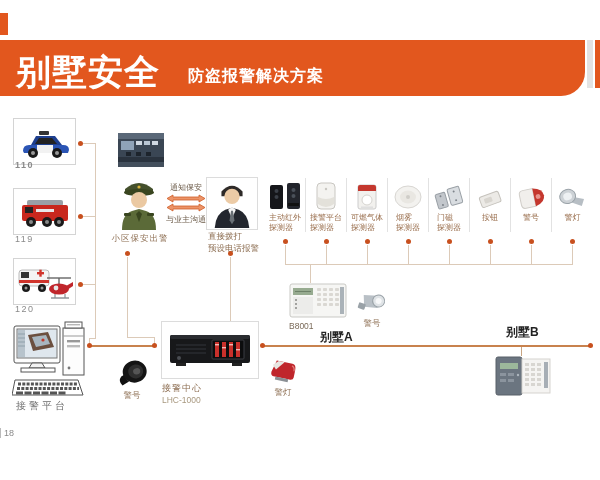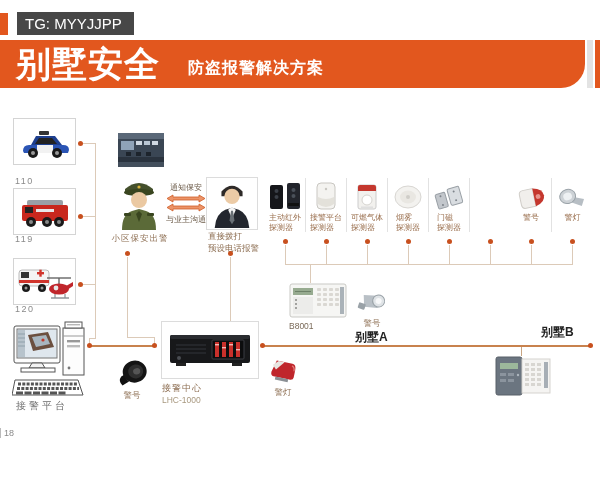--- a/index.html
+++ b/index.html
@@ -11,26 +11,26 @@
   .vl{position:absolute;width:1px;background:#dccab8;}
   .phone{background:#c8824e;height:2px;}
   .phonev{background:#c8a582;}
   .dot{position:absolute;width:5px;height:5px;border-radius:50%;background:#c8501e;}
   
   .vbox{position:absolute;left:13px;width:61px;height:45px;border:1px solid #d4d4d4;background:#fff;
         display:flex;align-items:center;justify-content:center;}
   .fbox{position:absolute;border:1px solid #dcdcdc;background:#fff;display:flex;align-items:center;justify-content:center;}
   .numlbl{position:absolute;font-size:9px;color:#8a8a8a;letter-spacing:1.5px;}
   .lbl{position:absolute;font-size:8.5px;line-height:10px;color:#8d6e52;}
-  .boldlbl{position:absolute;font-size:12px;font-weight:bold;color:#222;margin-left:35px;}
+  .boldlbl{position:absolute;font-size:12px;font-weight:bold;color:#222;}
   
   .tgchip{position:absolute;left:0;top:13px;width:8px;height:22px;background:#e2571e;}
   .tgbox{position:absolute;left:17px;top:12px;width:117px;height:23px;background:#474747;color:#fff;
          font-size:15px;display:flex;align-items:center;padding-left:8px;box-sizing:border-box;}
-  .banner{position:absolute;left:0;top:40px;width:585px;height:48px;background:#e2571e;
+  .banner{position:absolute;left:0;top:40px;width:585px;height:56px;background:#e2571e;
           border-radius:0 0 24px 0;display:flex;align-items:flex-end;padding:0 0 5px 16px;box-sizing:border-box;}
   .banner .title{color:#fff;font-size:35px;font-weight:bold;line-height:38px;letter-spacing:1px;}
   .banner .subtitle{color:#fff;font-size:16px;font-weight:bold;margin:0 0 4px 28px;letter-spacing:1px;}
   .sliver-gray{position:absolute;left:587px;top:40px;width:6px;height:48px;background:#e3e3e3;}
   .sliver-orange{position:absolute;left:595px;top:40px;width:5px;height:48px;background:#e2571e;}
   
   .cell{position:absolute;top:178px;width:41px;height:54px;border-right:1px solid #e2e2e2;
         display:flex;flex-direction:column;align-items:center;box-sizing:border-box;}
   .cell.last{border-right:none;}
   .cell .img{height:33px;display:flex;align-items:flex-end;justify-content:center;}
@@ -40,44 +40,41 @@
   .sitebox{position:absolute;left:437px;top:442px;width:155px;height:32px;background:#58595b;color:#fff;
            font-size:16.5px;display:flex;align-items:center;justify-content:center;cursor:pointer;}
   .arrlbl{position:absolute;font-size:8px;color:#6b5a48;white-space:nowrap;}
 </style>
 </head>
 <body>
 
 <div class="stage">
 
   <div class="tgchip"></div>
-  <div class="tgbox">
-    <span>TG: MYYJJPP</span>
-  </div>
   <div class="banner">
     <span class="title">别墅安全</span>
     <span class="subtitle">防盗报警解决方案</span>
   </div>
   <div class="sliver-gray"></div>
   <div class="sliver-orange"></div>
 
   <div class="vbox" style="top:118px;">
     <svg width="52" height="34" viewBox="0 0 52 34">
       <rect x="20" y="6" width="10" height="4" rx="1" fill="#333"></rect>
       <path d="M12 20 L17 11 H36 L43 20 Z" fill="#1e3f8f"></path>
       <path d="M16 19 L20 13 H33 L38 19 Z" fill="#222"></path>
       <path d="M4 26 Q4 20 10 20 H44 Q50 20 50 25 L49 28 H5 Z" fill="#2b55b5"></path>
       <rect x="18" y="20" width="16" height="8" fill="#f2f2f2"></rect>
       <circle cx="14" cy="28" r="5" fill="#1a1a1a"></circle>
         <circle cx="14" cy="28" r="2" fill="#999"></circle>
       <circle cx="38" cy="28" r="5" fill="#1a1a1a"></circle>
         <circle cx="38" cy="28" r="2" fill="#999"></circle>
     </svg>
   </div>
-  <div class="numlbl" style="left:15px;top:176px;">110</div>
+  <div class="numlbl" style="left:15px;top:160px;font-weight:bold;">110</div>
 
   <div class="vbox" style="top:188px;">
     <svg width="52" height="36" viewBox="0 0 52 36">
       <rect x="8" y="6" width="36" height="6" rx="2" fill="#9aa0a6"></rect>
       <rect x="3" y="11" width="46" height="16" rx="2" fill="#c8281e"></rect>
       <rect x="6" y="13" width="8" height="6" fill="#222"></rect>
       <rect x="17" y="15" width="18" height="3" fill="#e8e8e8"></rect>
       <circle cx="12" cy="28" r="5" fill="#1a1a1a"></circle>
         <circle cx="12" cy="28" r="2" fill="#888"></circle>
       <circle cx="28" cy="28" r="5" fill="#1a1a1a"></circle>
@@ -225,20 +222,31 @@
             <circle cx="23" cy="9" r="1" fill="#7d838a"></circle>
           <circle cx="9" cy="19" r="1" fill="#7d838a"></circle>
             <circle cx="23" cy="18" r="1" fill="#7d838a"></circle>
         </g>
       </svg>
     </div>
     <div class="clabel"><span>门磁</span><br>
       <span>探测器</span></div>
   </div>
 
+  <div class="cell" style="left:470px;">
+    <div class="img">
+      <svg width="28" height="24" viewBox="0 0 28 24">
+        <g transform="rotate(-20 14 12)">
+          <rect x="4" y="7" width="20" height="11" rx="2" fill="#eceae6" stroke="#c5c2bc"></rect>
+          <rect x="8" y="10" width="8" height="5" rx="1" fill="#d8d5cf"></rect>
+        </g>
+      </svg>
+    </div>
+    <div class="clabel"><span>按钮</span></div>
+  </div>
 
   <div class="cell" style="left:511px;">
     <div class="img">
       <svg width="32" height="27" viewBox="0 0 32 27">
         <g transform="rotate(-12 16 13)">
           <path d="M5 9 Q5 5 9 5 H19 V23 H9 Q5 23 5 19 Z" fill="#f1efec" stroke="#d0cdc8"></path>
           <path d="M19 5 Q29 7 29 14 Q29 21 19 23 Z" fill="#c4372e"></path>
           <circle cx="23" cy="14" r="2.4" fill="#e8948d"></circle>
         </g>
       </svg>

